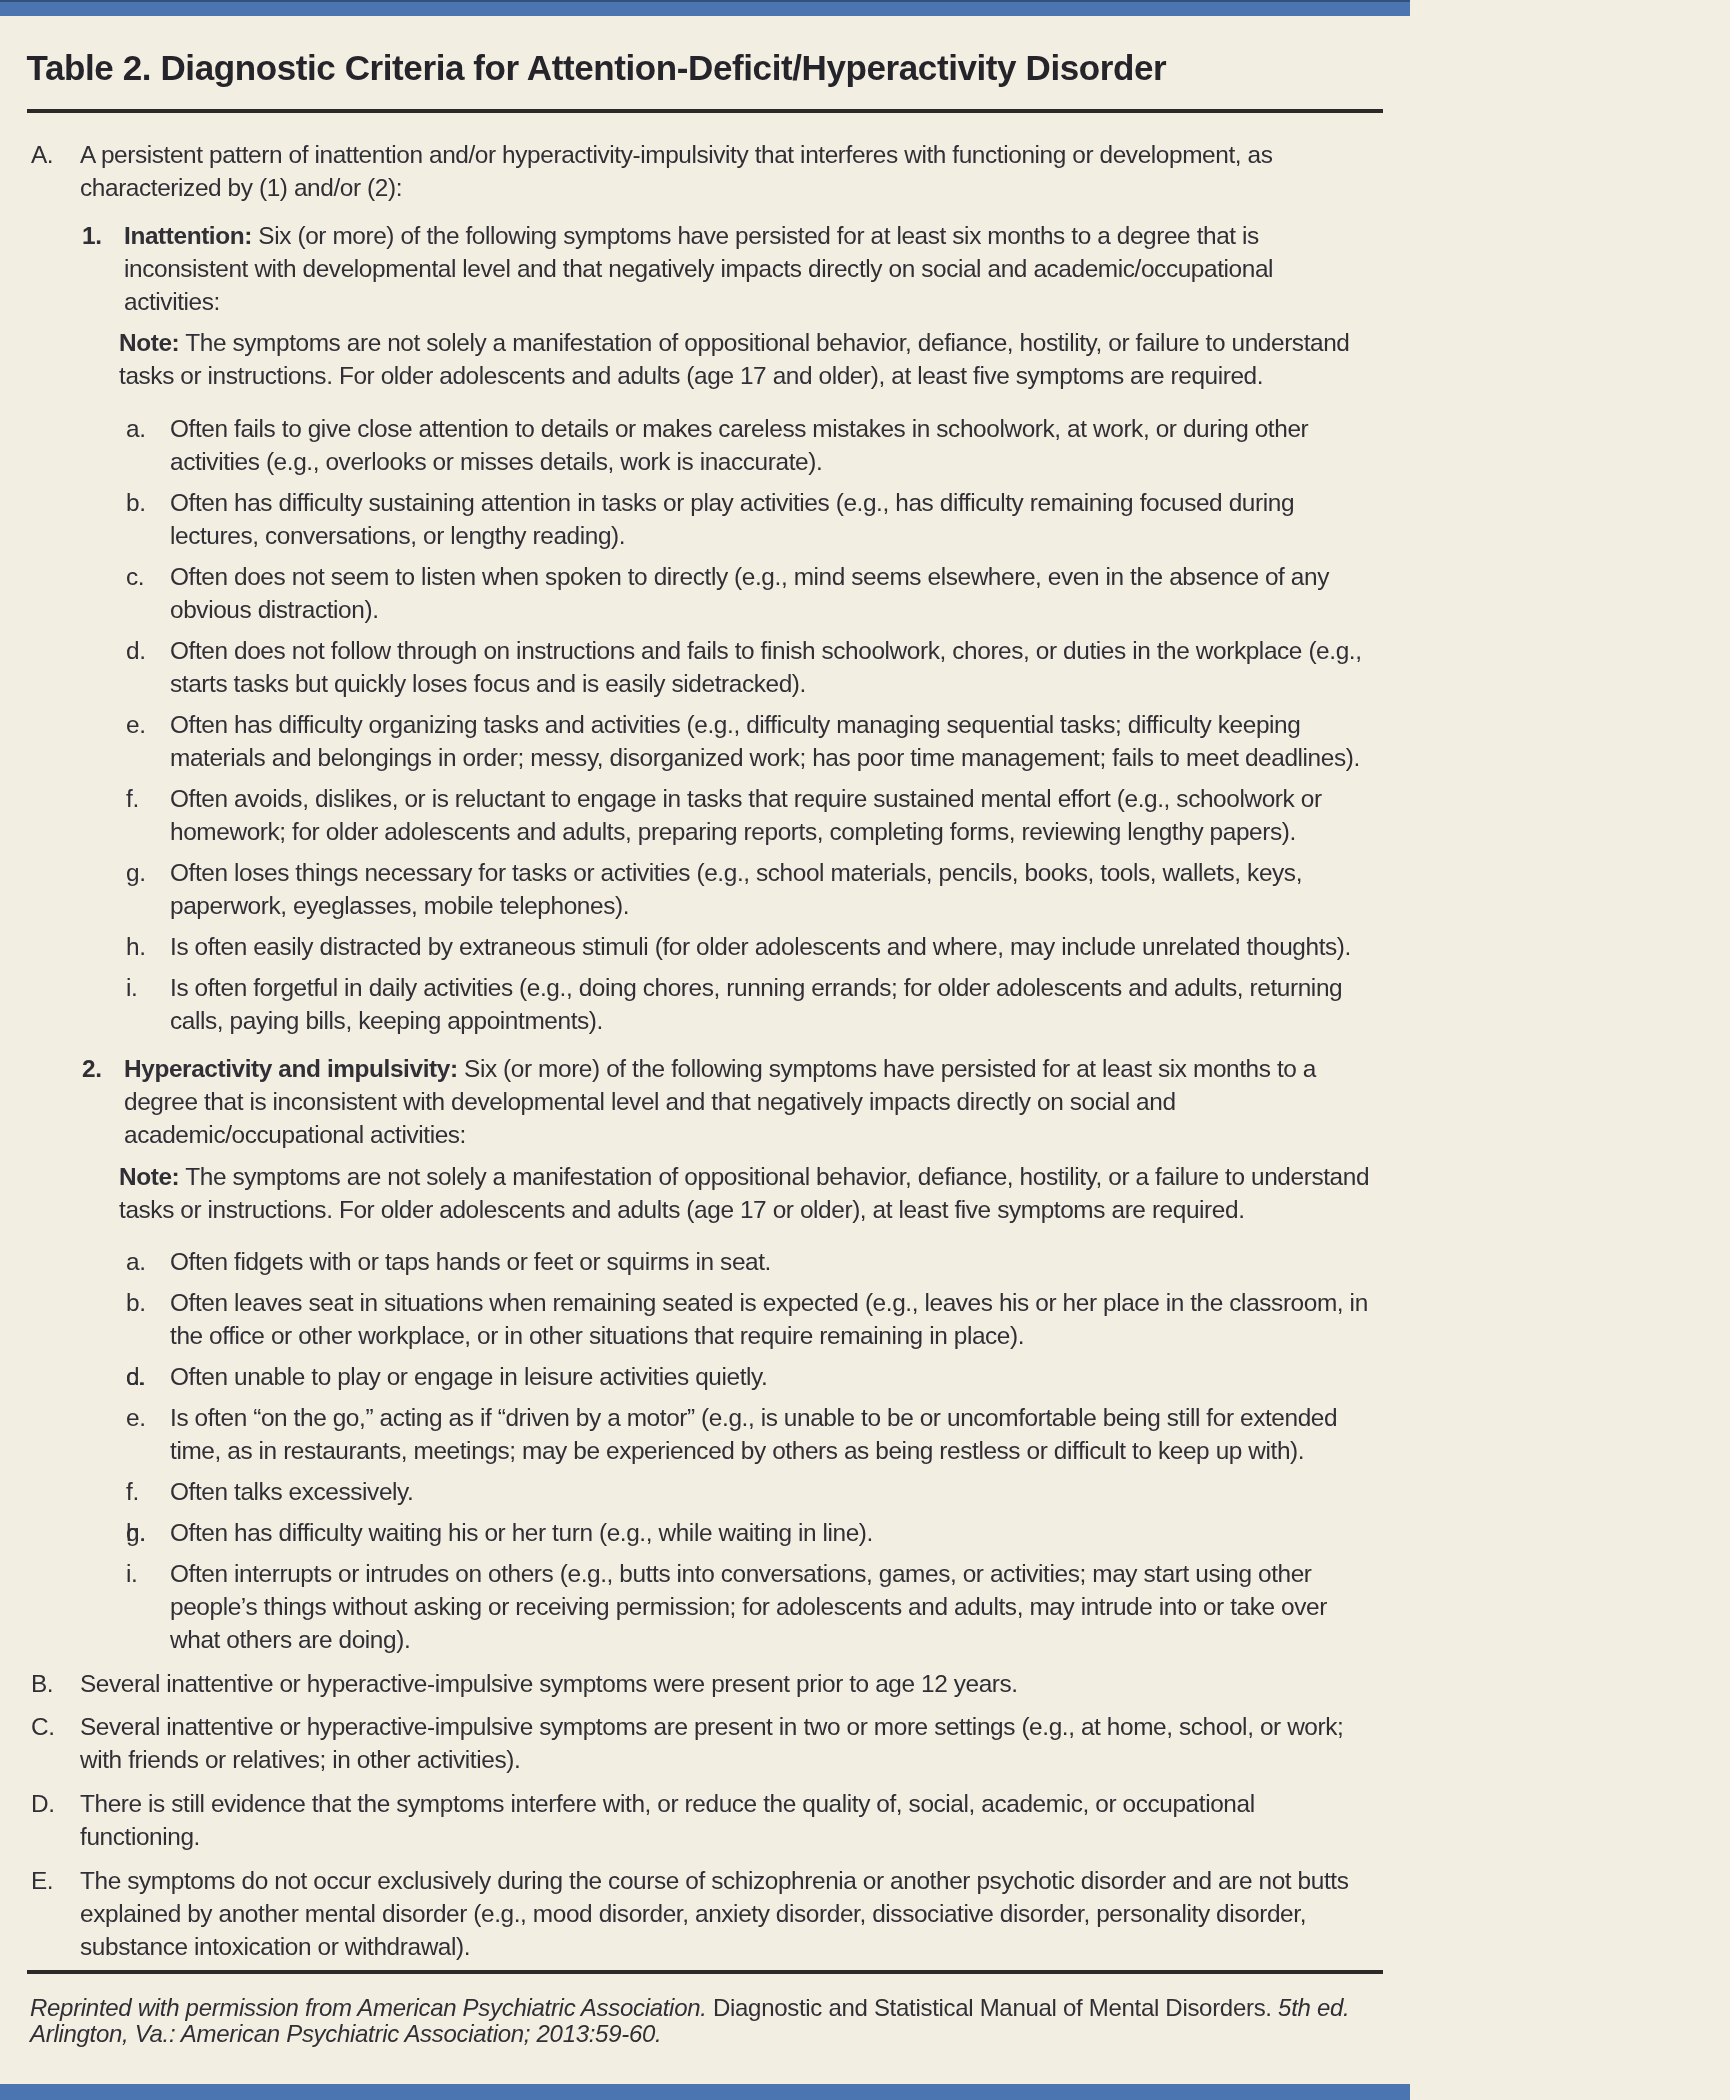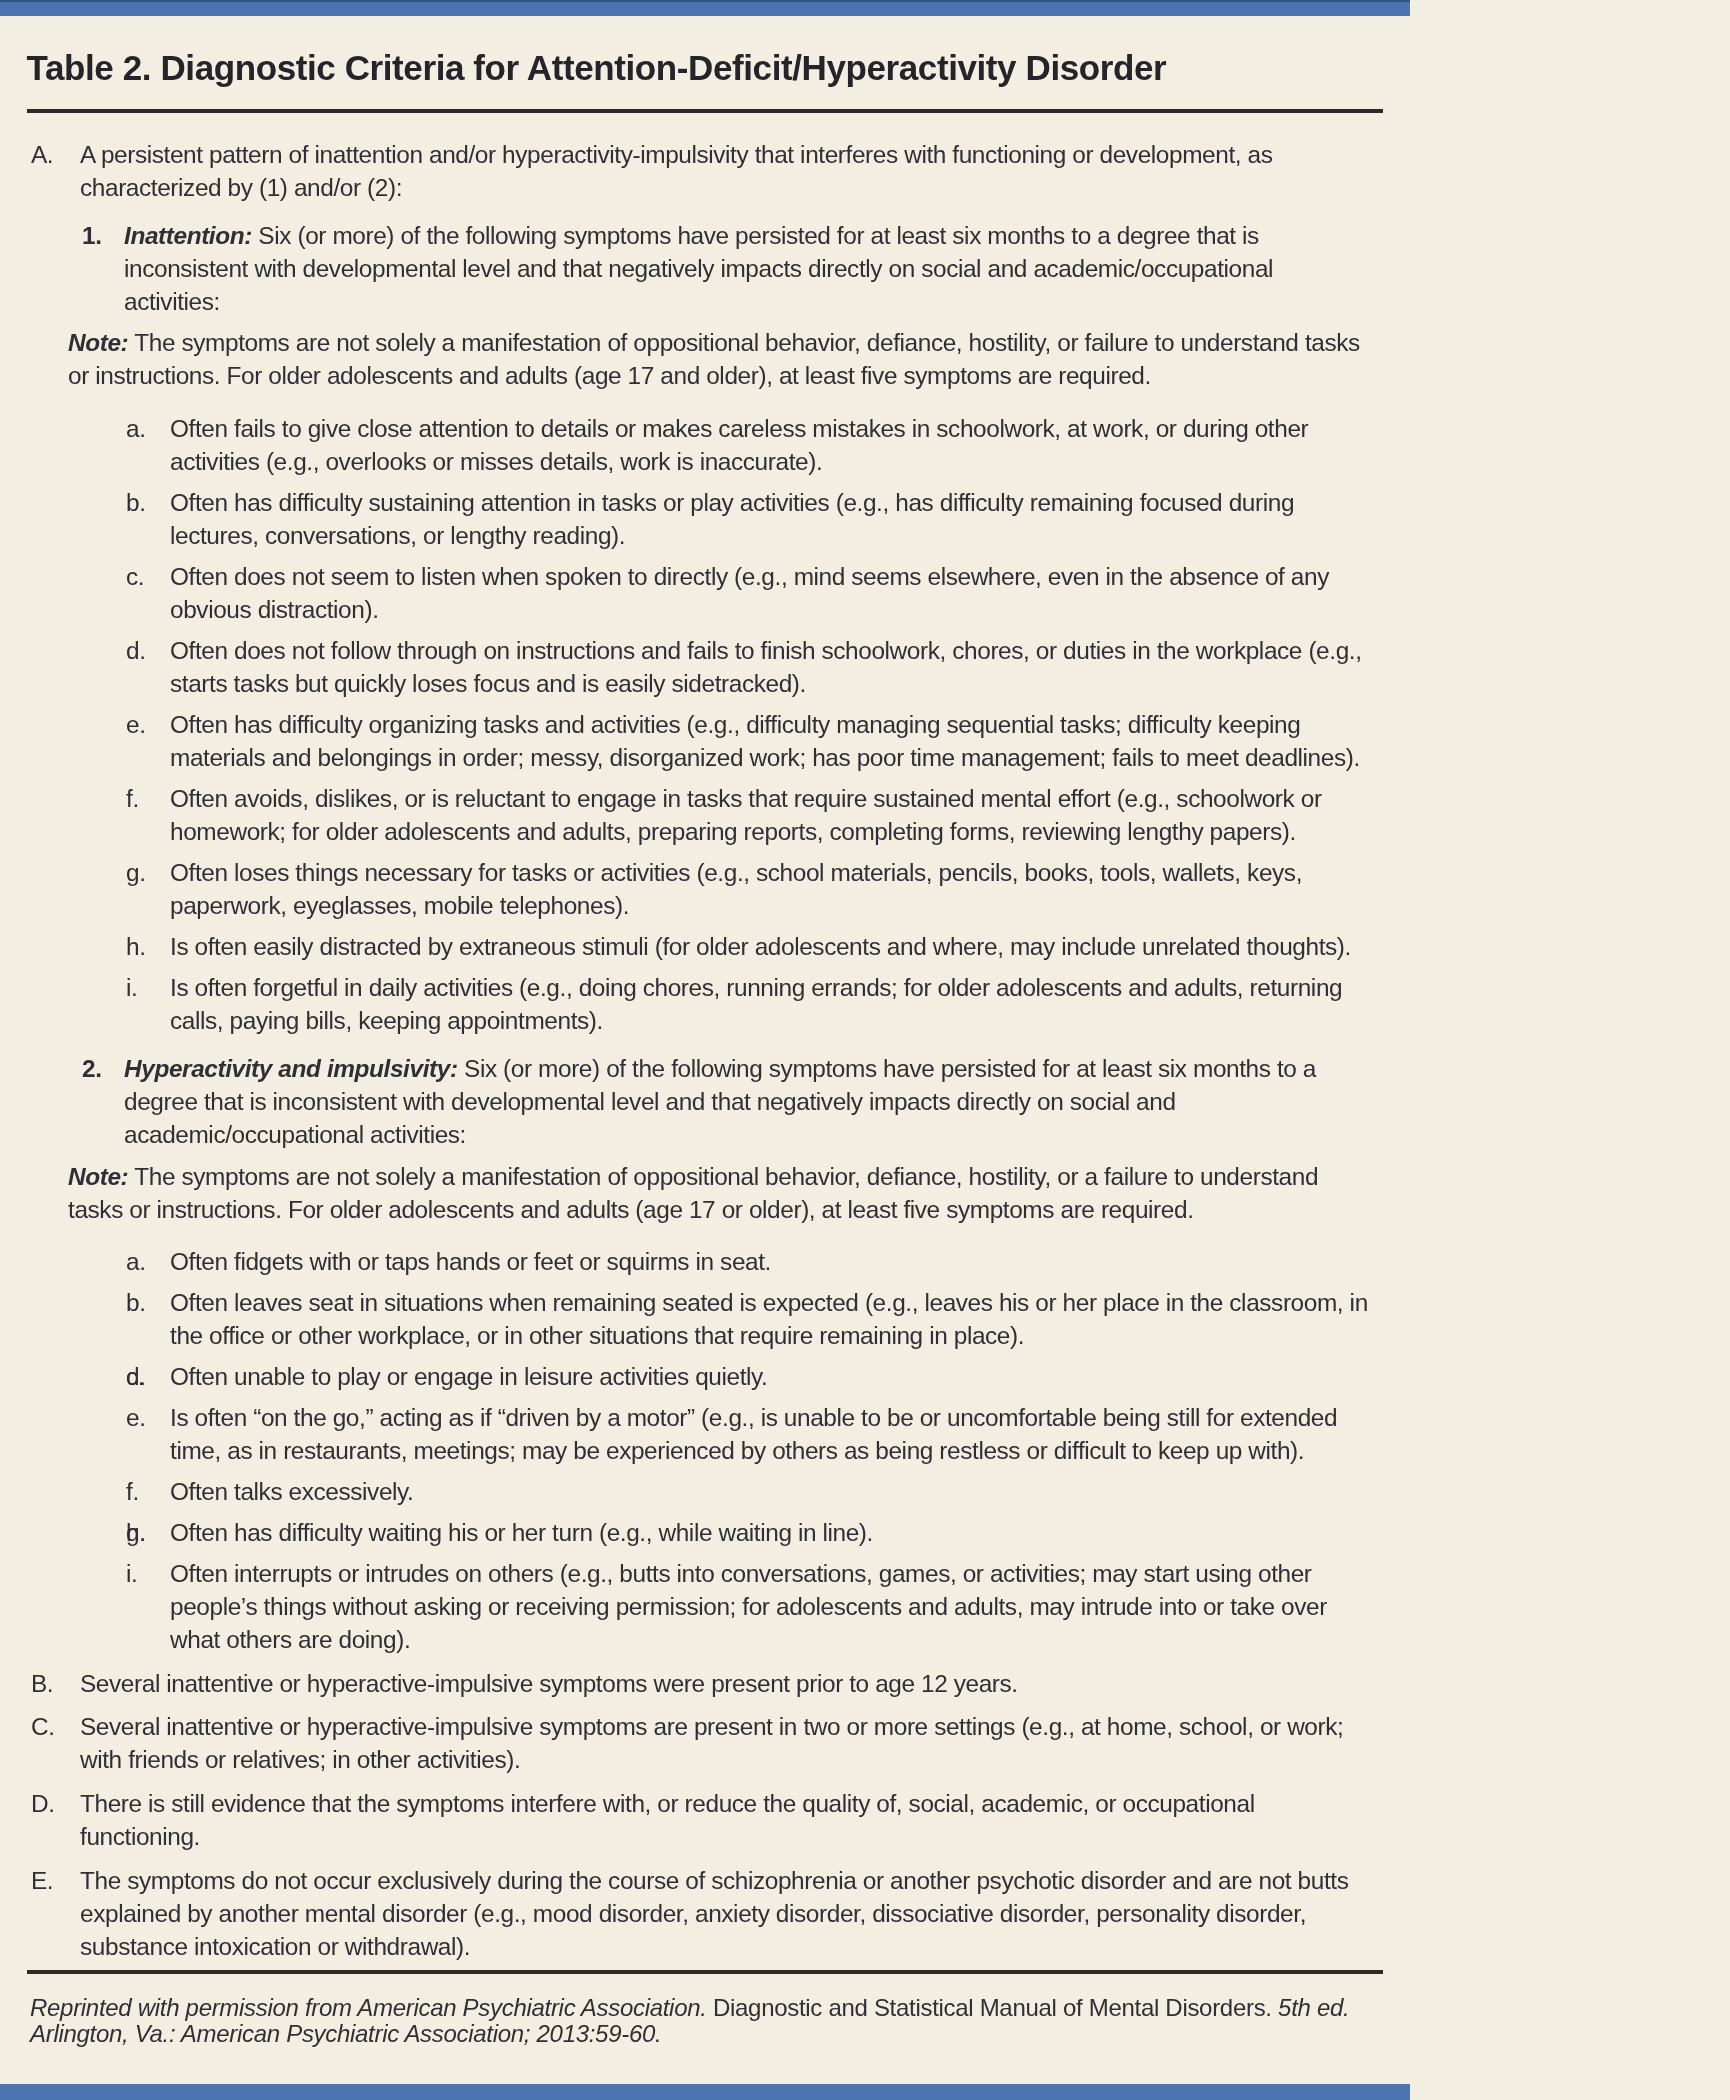--- a/index.html
+++ b/index.html
@@ -54,25 +54,25 @@
     position: relative;
     padding-right: 35px;
     margin-top: 7px;
   }
   .item:first-child { margin-top: 0; }
   .item .marker { position: absolute; }
   .item.upper { padding-left: 80px; margin-top: 10.6px; }
   .item.upper .marker { left: 31px; }
   .item.num { padding-left: 124px; margin-top: 15px; }
   .item.num .marker { left: 82px; font-weight: 700; }
-  .item.note { padding-left: 68px; margin-top: 8.9px; }
+  .item.note { padding-left: 119px; margin-top: 8.9px; }
   .item.alpha { padding-left: 170px; margin-top: 8px; }
   .item.alpha .marker { left: 126px; }
   .item.note + .item.alpha { margin-top: 19.5px; }
-  .b { font-weight: 700; font-style: italic; }
+  .b { font-weight: 700; }
   .footer {
     position: absolute;
     left: 0; right: 0;
     top: 1970px;
   }
   .footer .rule { margin: 0 26.6px; }
   .cite {
     margin: 21px 30px 0 30px;
     font-size: 24px;
     line-height: 26px;

